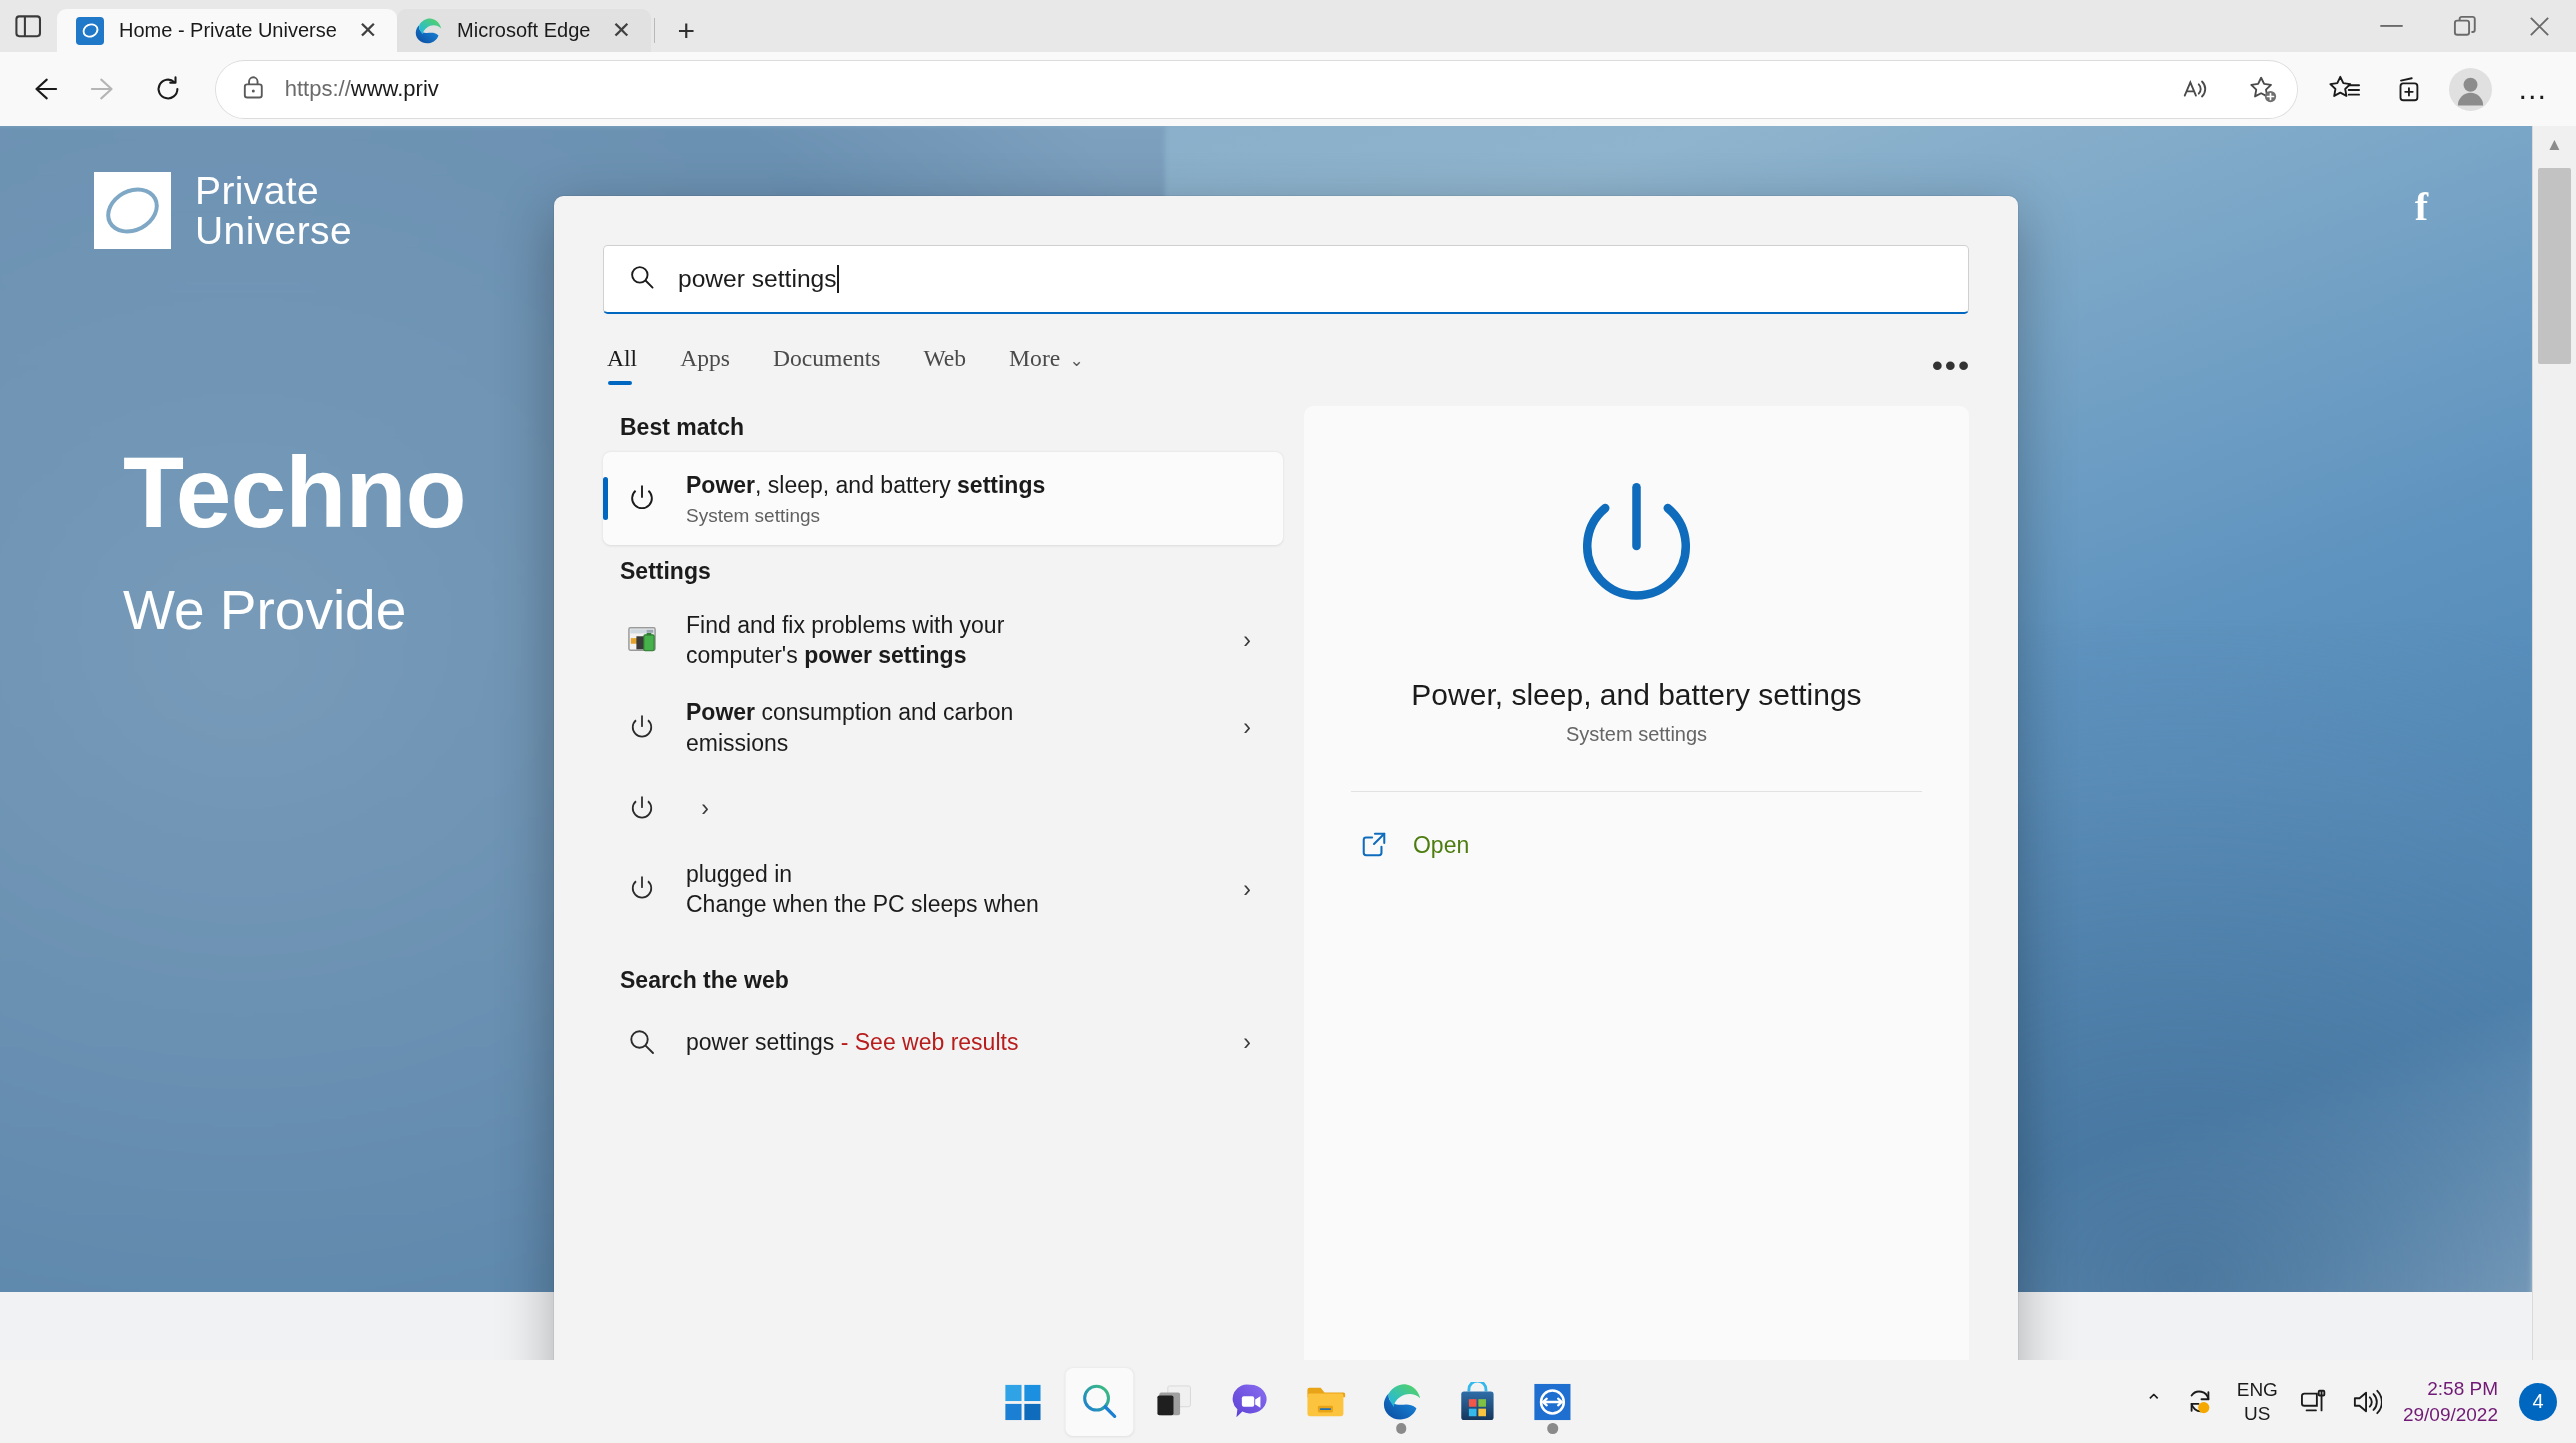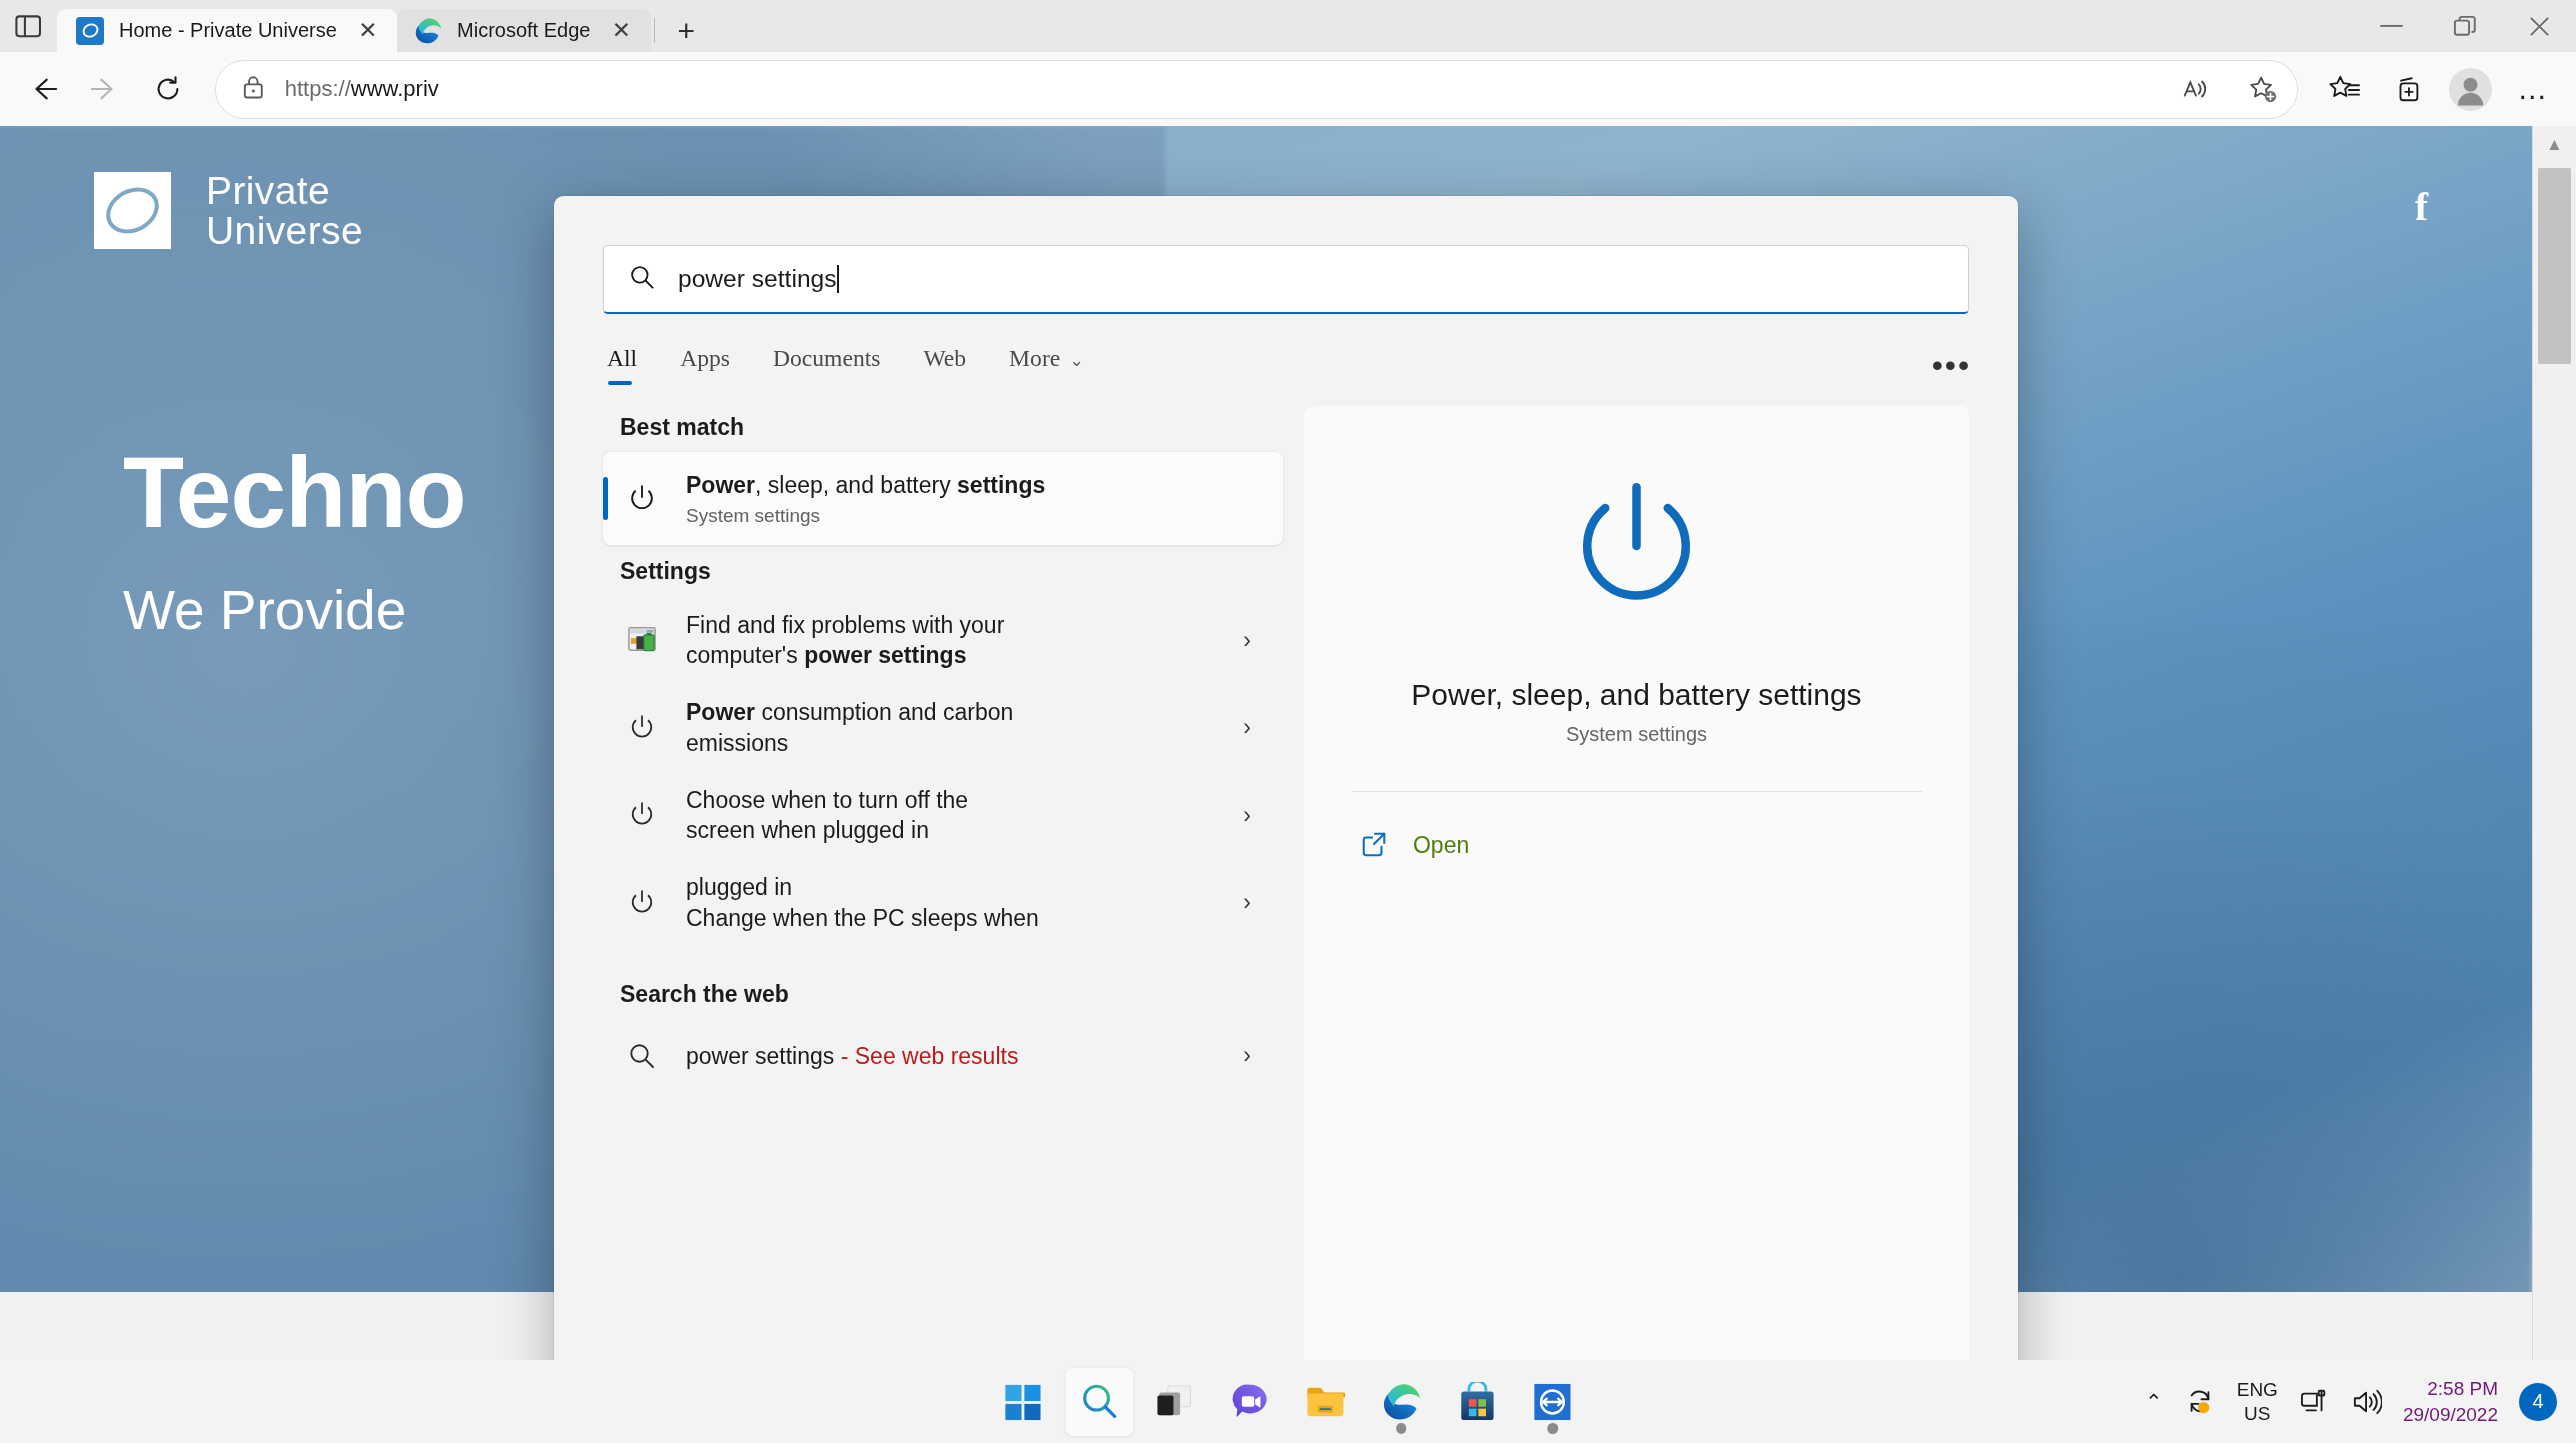--- a/index.html
+++ b/index.html
@@ -102,21 +102,21 @@
                 linear-gradient(180deg, rgba(125,160,190,1) 0%, rgba(105,145,180,1) 55%, rgba(92,138,178,1) 100%);
     filter: blur(1.9px);
   }
   #page::after {
     content:""; position:absolute; right:0; bottom:0; width:46%; height:62%;
     background: radial-gradient(ellipse at 70% 80%, rgba(70,115,155,.9), rgba(90,135,175,.35) 55%, rgba(90,135,175,0) 75%);
     filter: blur(2.8px);
   }
   #page-inner { position: relative; z-index: 2; width:100%; height:100%; }
 
-  #site-logo { position: absolute; left: 94px; top: 45px; display: flex; align-items: center; gap: 35px; }
+  #site-logo { position: absolute; left: 94px; top: 45px; display: flex; align-items: center; gap: 24px; }
   #logo-mark { width: 77px; height: 77px; background: #fff; display:flex;align-items:center;justify-content:center; }
   #logo-mark .ell { width: 55px; height: 43px; border: 4.7px solid #7fa8c6; border-radius: 50%; transform: rotate(-28deg); }
   #logo-text { color: #fff; font-size: 39px; line-height: 1.02; font-weight: 300; letter-spacing: 0.4px; }
 
   #nav-right { position: absolute; right: 104px; top: 57px; display:flex; align-items:center; gap: 38px; }
   #fb-icon { color:#fff; font-size: 40px; font-weight: 700; font-family:"Liberation Serif",serif; }
   #instant-support {
     border: 1.9px solid rgba(255,255,255,.95); color:#fff;
     border-radius: 38px; padding: 15px 42px; font-size: 26.4px; white-space: nowrap;
   }
@@ -471,24 +471,20 @@
             <span class="res-chev">›</span>
           </div>
 
           <div class="res-item">
             <span class="res-icon">
               <svg width="30" height="30" viewBox="0 0 34 34">
                 <path d="M10.2 8.2a10.5 10.5 0 1 0 13.6 0" fill="none" stroke="#2b2b2b" stroke-width="2"></path>
                 <path d="M17 3.5 V15" stroke="#2b2b2b" stroke-width="2" stroke-linecap="round"></path>
               </svg>
             </span>
-            <span class="res-text">
-              <div class="res-title">Choose when to turn off the</div>
-              <div class="res-title">screen when plugged in</div>
-            </span>
             <span class="res-chev">›</span>
           </div>
 
           <div class="res-item">
             <span class="res-icon">
               <svg width="30" height="30" viewBox="0 0 34 34">
                 <path d="M10.2 8.2a10.5 10.5 0 1 0 13.6 0" fill="none" stroke="#2b2b2b" stroke-width="2"></path>
                 <path d="M17 3.5 V15" stroke="#2b2b2b" stroke-width="2" stroke-linecap="round"></path>
               </svg>
             </span>

